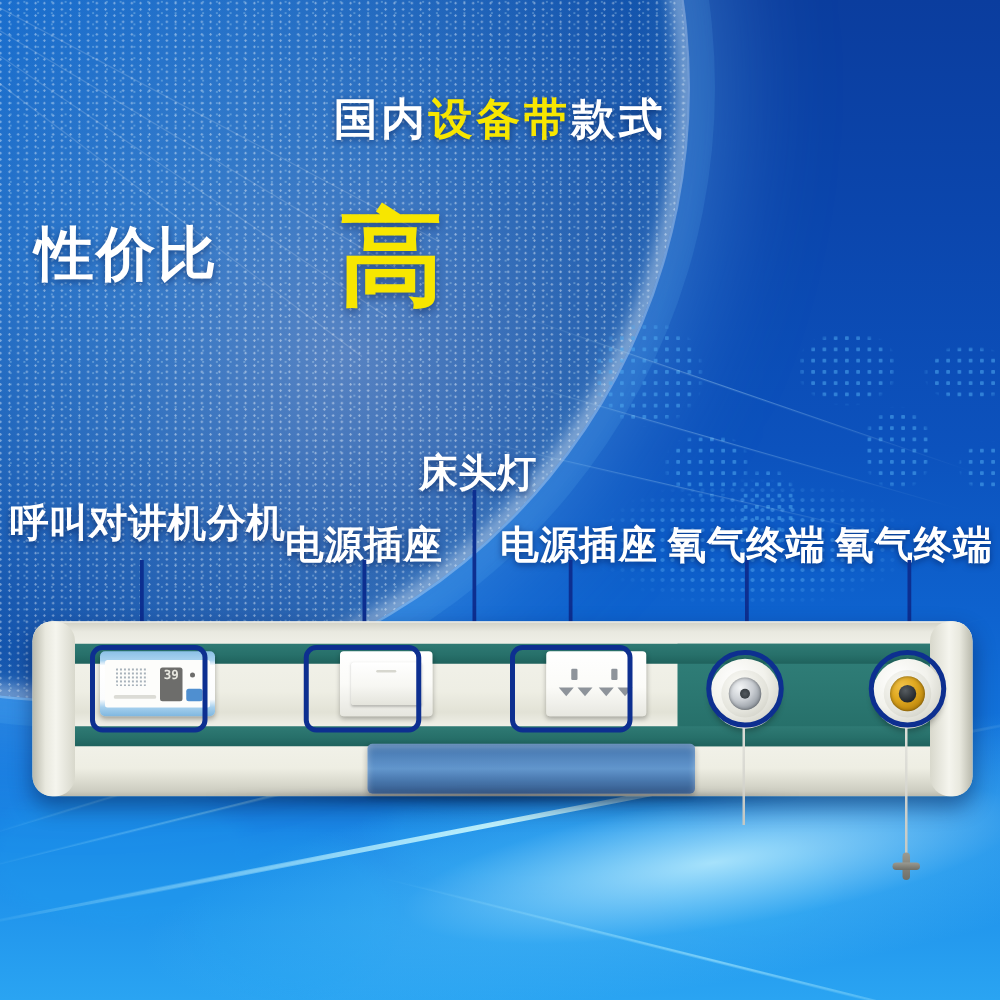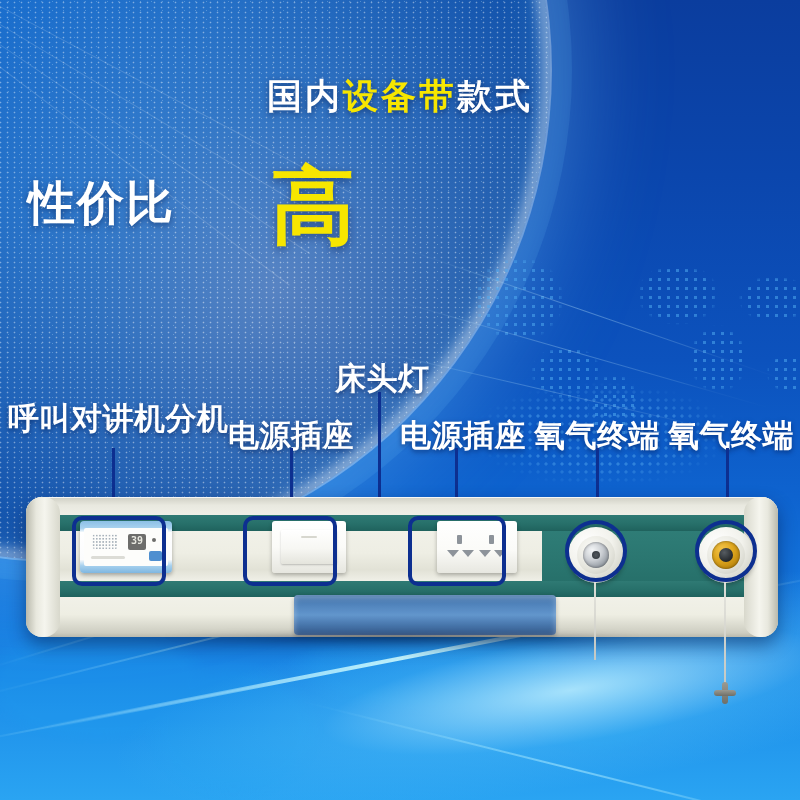--- a/index.html
+++ b/index.html
@@ -191,21 +191,21 @@
     box-shadow:0 2px 4px rgba(0,0,0,.3);
   }
   .ic-face{position:absolute;left:4px;top:7px;right:4px;bottom:7px;background:#fdfdfb;border-radius:2px;}
   .ic-grille{
     position:absolute;left:8px;top:6px;width:26px;height:15px;
     background-image:radial-gradient(circle,#9aa6b0 .8px,transparent 1.1px);
     background-size:3.2px 3.2px;opacity:.85;
     border-radius:3px;
   }
   .ic-disp{
-    position:absolute;left:44px;top:6px;width:18px;height:16px;border-radius:2px;
+    position:absolute;left:44px;top:6px;width:18px;height:27px;border-radius:2px;
     background:#6d6d6b;color:#e8e8e0;font-size:10px;line-height:13px;text-align:center;
     font-family:"DejaVu Sans Mono","Liberation Mono",monospace;font-weight:bold;
   }
   .ic-led{position:absolute;left:68px;top:10px;width:4px;height:4px;border-radius:50%;background:#6d6d6b;}
   .ic-btn{position:absolute;right:6px;bottom:5px;width:13px;height:10px;border-radius:2px;background:#4f8fd0;}
   .ic-bar{position:absolute;left:7px;bottom:7px;width:34px;height:3px;border-radius:2px;background:#dcdcd6;}
 
   
   .switch{
     position:absolute;left:246px;top:24px;width:74px;height:52px;border-radius:3px;

